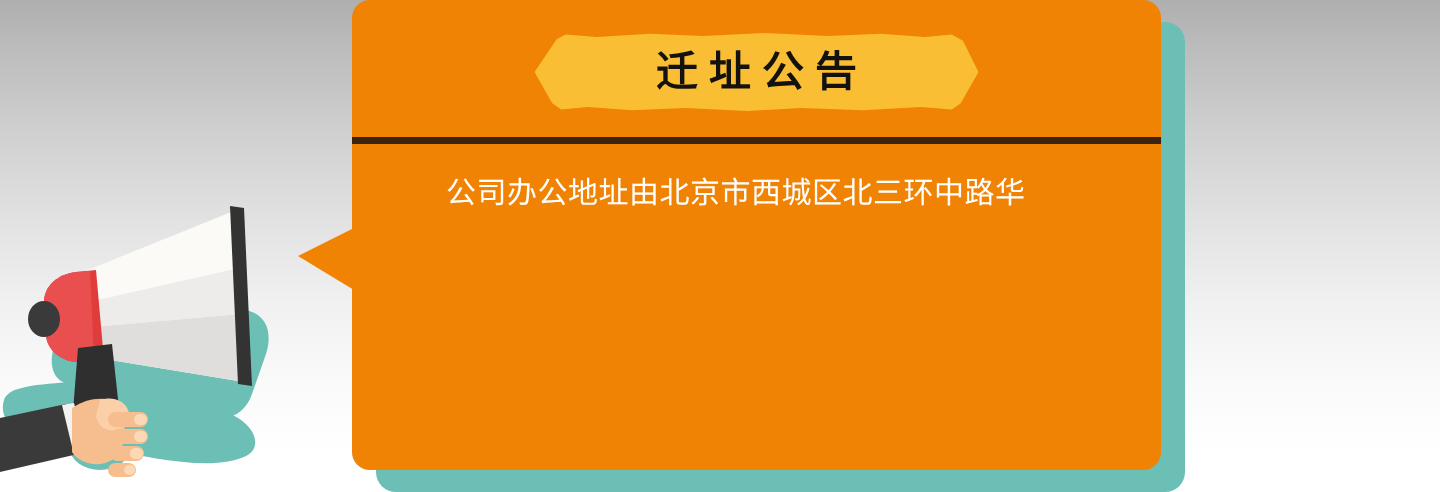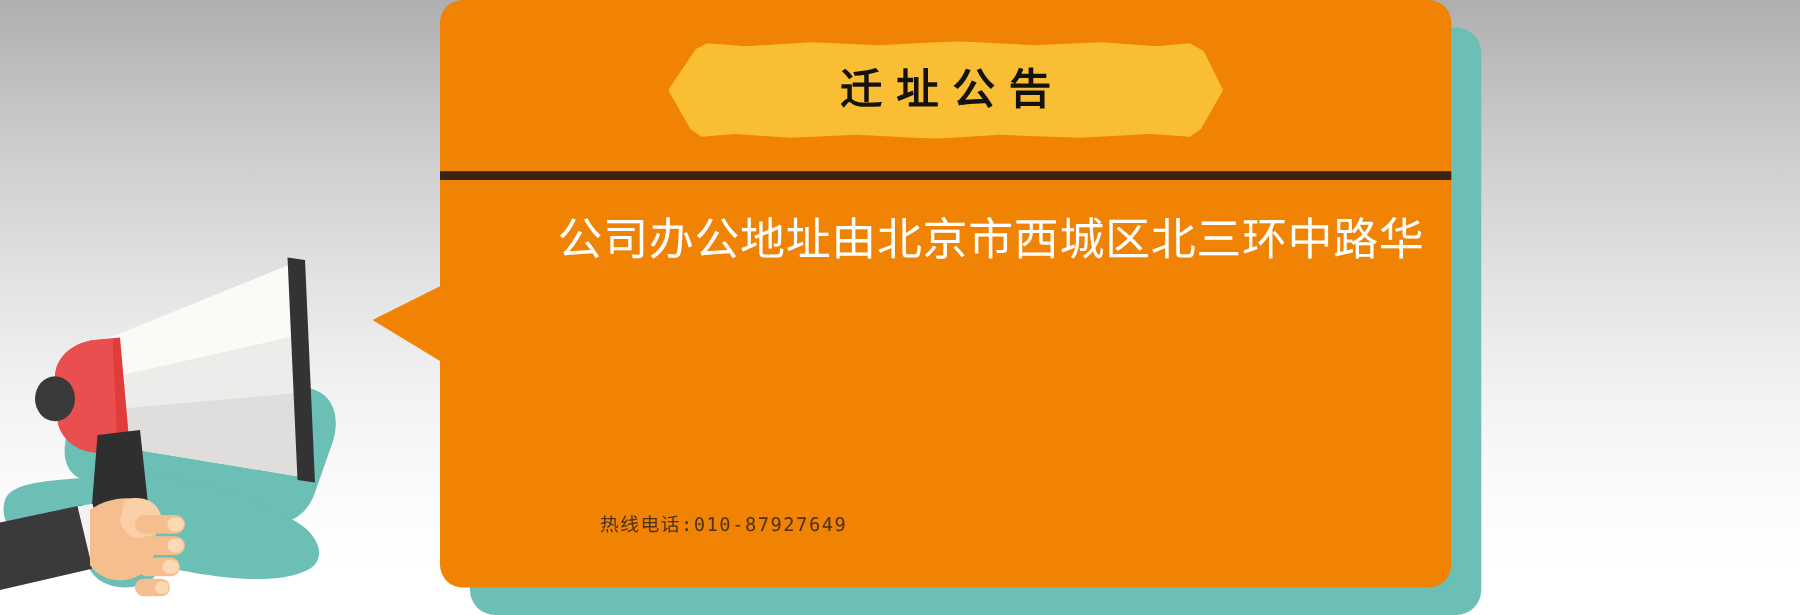--- a/index.html
+++ b/index.html
@@ -94,21 +94,21 @@
       52% 0%, 66% 4%, 78% 1%, 88% 5%, 94% 2%, 96.5% 10%,
       100% 50%, 96% 90%, 94% 98%, 87% 95%, 74% 99%,
       60% 96%, 48% 100%, 34% 96%, 22% 99%, 12% 95%,
       6% 98%, 4% 90%);
     display: flex;
     align-items: center;
     justify-content: center;
   }
   .banner-text {
     font-family: "DejaVu Sans", "Liberation Sans", sans-serif;
-    font-size: 34px;
+    font-size: 42px;
     font-weight: bold;
     color: #14120f;
     letter-spacing: 11px;
     text-indent: 11px;
     line-height: 1;
     white-space: nowrap;
   }
 
   
   .divider {
@@ -122,21 +122,21 @@
 
   
   .body-block {
     position: absolute;
     left: 94px;
     top: 164px;
     width: 650px;
   }
   .body-line {
     font-family: "DejaVu Sans", "Liberation Sans", sans-serif;
-    font-size: 36px;
+    font-size: 30px;
     font-weight: 500;
     color: #ffffff;
     line-height: 58px;
     letter-spacing: 0.5px;
     white-space: nowrap;
   }
 
   
   .footer {
     position: absolute;
@@ -184,21 +184,20 @@
       </div>
     </div>
 
     <div class="divider"></div>
 
     <div class="body-block">
       <div class="body-line">公司办公地址由北京市西城区北三环中路华</div>
     </div>
 
     <div class="footer">
-      <span class="footer-item footer-hotline">热线电话:010-87927649</span>
     </div>
 
   </div>
 
   <div class="megaphone">
     <svg width="330" height="306" viewBox="0 0 330 306" xmlns="http://www.w3.org/2000/svg">
 
       <path d="M76 110 C120 96 176 96 214 112 L252 126 C268 132 272 150 266 168
                L252 208 C246 226 230 236 214 230 L176 216
                C140 204 104 196 74 198 C58 199 50 186 52 170 L58 128

